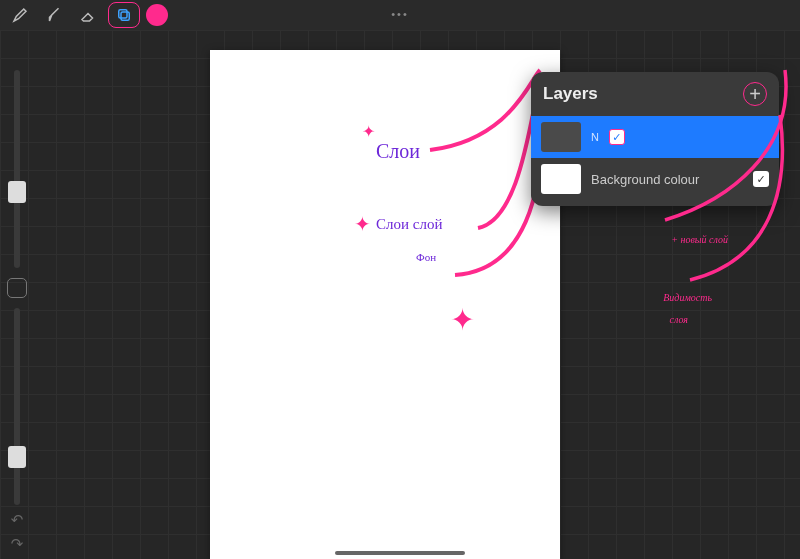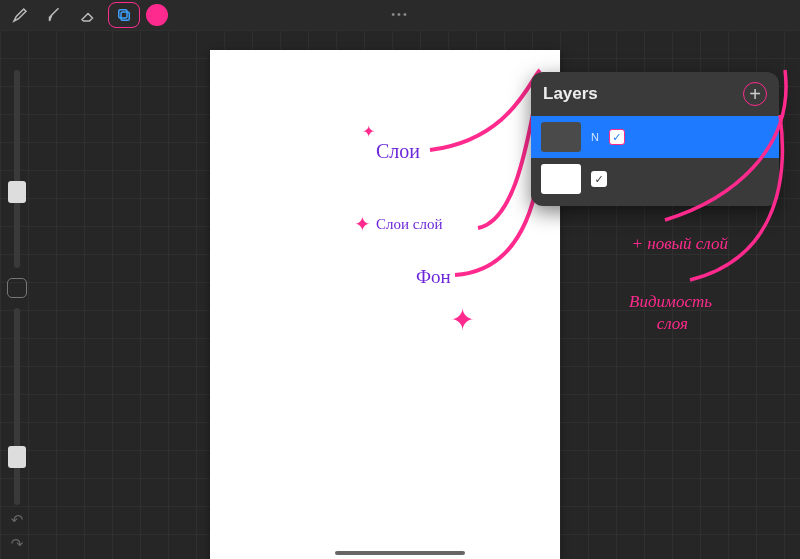--- a/index.html
+++ b/index.html
@@ -49,21 +49,21 @@
   .thumb { width:40px; height:30px; border-radius:3px; }
   .thumb.dark { background:#4a4a4a; }
   .thumb.white { background:#fff; }
   .layer-name { flex:1; color:#fff; font-size:13px; }
   .layer-name.dim { color:#ccc; }
   .blend-label { color:#cfe1ff; font-size:11px; }
   .chk { width:16px; height:16px; background:#fff; border-radius:3px; display:flex; align-items:center; justify-content:center; font-size:11px; color:#1e7bff; border:1.5px solid #ff2a8d; cursor:pointer; }
   .chk.plain { border:none; color:#333; }
 
   
-  .anno { position:absolute; font-family:"Segoe Script","Comic Sans MS",cursive; font-style:italic; color:#ff2a8d; font-size:17px; }
+  .anno { position:absolute; font-family:"Segoe Script","Comic Sans MS",cursive; font-style:italic; color:#ff2a8d; font-size:10px; }
 
   .home-indicator { position:absolute; left:50%; transform:translateX(-50%); bottom:4px; width:130px; height:4px; background:#666; border-radius:2px; }
 </style>
 </head>
 <body>
 
 <div class="topbar">
   <span class="tb-center">•••</span>
   <div class="tb-right">
     <span class="tb-btn">
@@ -107,21 +107,21 @@
     </div>
   </div>
 
   <div class="canvas">
     <span class="spark" style="left:152px; top:72px;">✦</span>
     <span class="hand" style="left:166px; top:90px; font-size:20px;">Слои</span>
 
     <span class="spark" style="left:144px; top:162px; font-size:20px;">✦</span>
     <span class="hand" style="left:166px; top:166px; font-size:15px;">Слои слой</span>
 
-    <span class="hand" style="left:206px; top:216px; font-size:19px;">Фон</span>
+    <span class="hand" style="left:206px; top:201px; font-size:11px;">Фон</span>
     <span class="spark" style="left:240px; top:252px; font-size:30px;">✦</span>
 
     <svg style="position:absolute; left:0; top:0; width:350px; height:400px; overflow:visible;">
       <path d="M220 100 C 300 90, 320 30, 330 20" stroke="#ff2a8d" stroke-width="4" fill="none"></path>
       <path d="M268 178 C 310 170, 320 70, 330 30" stroke="#ff2a8d" stroke-width="4" fill="none"></path>
       <path d="M245 225 C 320 220, 330 130, 330 100" stroke="#ff2a8d" stroke-width="4" fill="none"></path>
     </svg>
   </div>
 
   <div class="layers-panel">
@@ -129,20 +129,21 @@
       <span class="lp-title">Layers</span>
       <span class="lp-add">+</span>
     </div>
     <div class="layer-row selected">
       <div class="thumb dark"></div>
       <span class="blend-label">N</span>
       <span class="chk">✓</span>
     </div>
     <div class="layer-row bg-row">
       <div class="thumb white"></div>
+      <span class="layer-name dim">Background colour</span>
       <span class="chk plain">✓</span>
     </div>
   </div>
 
   <svg style="position:absolute; right:0; top:0; width:250px; height:350px;">
     <path d="M235 40 C 245 120, 180 170, 115 190" stroke="#ff2a8d" stroke-width="3.5" fill="none"></path>
     <path d="M230 85 C 240 160, 220 230, 140 250" stroke="#ff2a8d" stroke-width="3.5" fill="none"></path>
   </svg>
   <span class="anno" style="right:72px; top:204px;">+ новый слой</span>
   <span class="anno" style="right:88px; top:262px;">Видимость</span>

